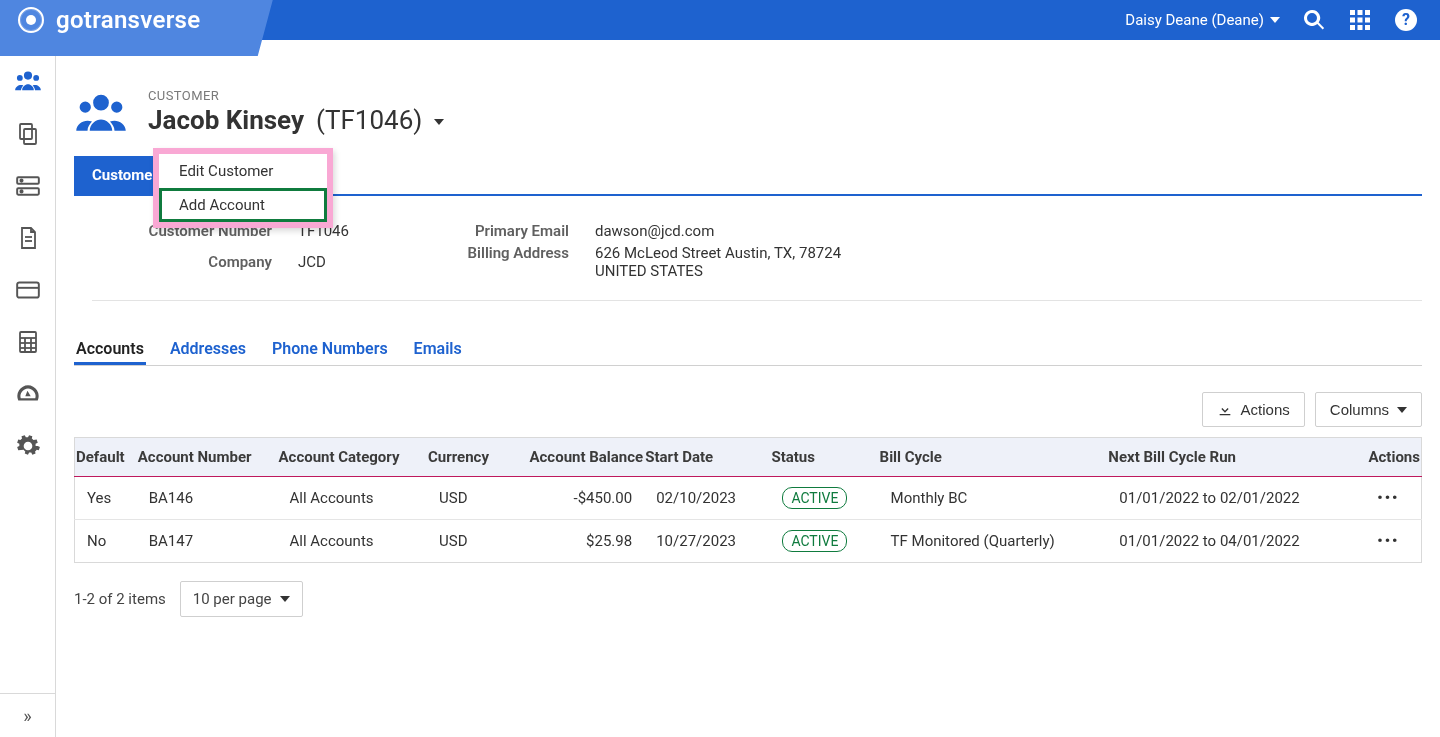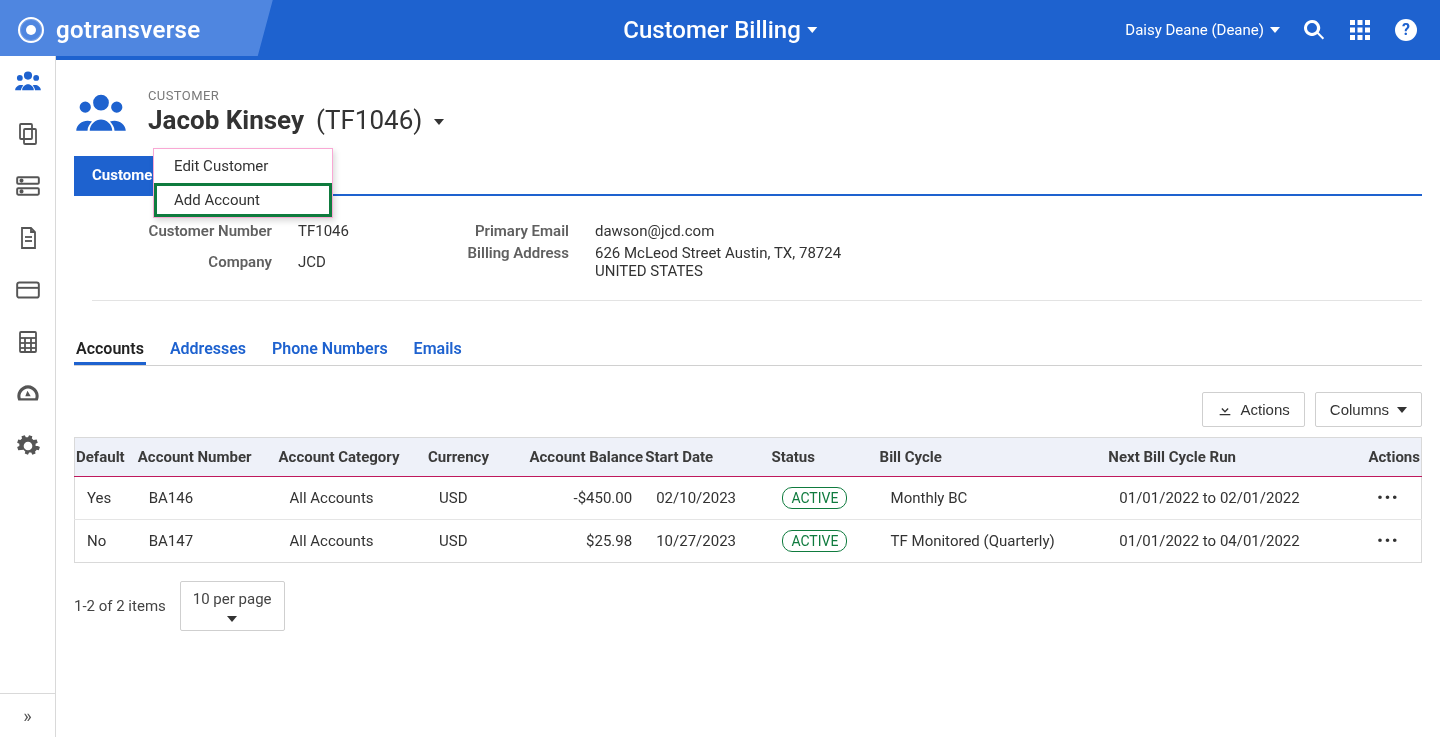--- a/index.html
+++ b/index.html
@@ -1,21 +1,21 @@
 <!DOCTYPE html>
 <html><head>
 <meta charset="utf-8">
 <style>
   * { box-sizing: border-box; margin: 0; padding: 0; }
   html, body { height: 100%; font-family: "Segoe UI", Roboto, "Helvetica Neue", Arial, sans-serif; background: #fff; color: #333; }
   body { width: 1440px; height: 737px; overflow: hidden; position: relative; }
 
   
   .top-header {
-    position: relative; height: 60px; width: 100%;
+    position: relative; height: 40px; width: 100%;
     background: #1e62cf; color: #fff; display: flex; align-items: center;
   }
   .brand-accent { position: absolute; left: 0; top: 0; width: 480px; height: 56px; background: linear-gradient(105deg, #4f86e0 0%, #4f86e0 55%, transparent 55.2%); z-index: 0; }
   .brand { position: relative; z-index: 1; display: flex; align-items: center; height: 56px; padding-left: 18px; gap: 12px; }
   .brand-logo { width: 26px; height: 26px; border: 2.5px solid #fff; border-radius: 50%; display: flex; align-items: center; justify-content: center; box-shadow: 0 0 0 1px rgba(255,255,255,0.2) inset; }
   .brand-logo::after { content: ""; width: 10px; height: 10px; border-radius: 50%; background: #fff; }
   .brand-name { font-size: 24px; font-weight: 600; letter-spacing: 0.3px; }
   .top-title { position: absolute; left: 50%; transform: translateX(-50%); font-size: 24px; font-weight: 500; display: flex; align-items: center; gap: 6px; }
   .caret-down { display:inline-block; width:0; height:0; border-left:5px solid transparent; border-right:5px solid transparent; border-top:6px solid #fff; vertical-align: middle; }
   .caret-down.dark { border-top-color:#333; }
@@ -40,21 +40,21 @@
   .customer-name { font-weight: 700; }
   .customer-id { font-weight: 400; }
   .customer-caret { cursor:pointer; }
 
   
   .primary-tabs { margin-top: 14px; border-bottom: 2px solid #1e62cf; display:flex; }
   .primary-tab { background:#1e62cf; color:#fff; padding:10px 18px; font-weight:700; font-size:15px; }
 
   
   .dropdown {
-    position:absolute; top: 148px; left:153px; width:180px; background:#fff; border:1px solid #f9a8d4;
+    position:absolute; top: 148px; left:153px; width:180px; background:#fff; border:6px solid #f9a8d4;
     box-shadow: 2px 3px 6px rgba(0,0,0,0.15); z-index: 50;
   }
   .dropdown-item { padding:8px 20px; font-size:15px; color:#333; cursor:pointer; }
   .dropdown-item.highlight { outline: 3px solid #0f7b3e; outline-offset:-3px; }
 
   
   section.customer-info { padding-top: 26px; padding-left:18px; }
   section.customer-info h2 { font-size:19px; font-weight:700; margin-bottom:14px; }
   .info-grid { display:flex; gap:60px; }
   .info-col { display:grid; grid-template-columns: 180px 1fr; row-gap: 4px; column-gap: 26px; }
@@ -78,36 +78,32 @@
   table.accounts thead th { background:#eef1f9; font-weight:700; color:#3b3b3b; text-align:left; padding:10px 1px; border-bottom:1px solid #be185d; }
   table.accounts thead th.right, table.accounts td.right { text-align:right; }
   table.accounts tbody td { padding:10px 12px; border-bottom:1px solid #e5e5e5; color:#333; }
   table.accounts tbody tr:last-child td { border-bottom:0; }
   .status-badge { display:inline-block; border:1px solid #0f7b3e; color:#0f7b3e; padding:2px 8px; font-size:14px; border-radius:10px; }
   .actions-cell { text-align:center; }
   .ellipsis { letter-spacing:2px; font-weight:700; cursor:pointer; }
 
   
   .pagination-row { display:flex; align-items:center; gap:14px; margin-top:18px; font-size:15px; color:#444; }
-  .page-size { border:1px solid #cfcfcf; padding:8px 12px; display:flex; align-items:center; gap:8px; cursor:pointer; border-radius:2px;flex-direction:column; }
+  .page-size { border:1px solid #cfcfcf; padding:8px 12px; display:flex; align-items:center; gap:8px; cursor:pointer; border-radius:2px; }
 
   svg { display:block; }
 </style>
 </head>
 <body>
 
 <header class="top-header">
   <div class="brand-accent"></div>
   <div class="brand">
     <span class="brand-logo"></span>
     <span class="brand-name">gotransverse</span>
-  </div>
-  <div class="top-title">
-    <span>Customer Billing</span>
-    <span class="caret-down"></span>
   </div>
   <div class="top-right">
     <div class="user-menu">
       <span>Daisy Deane (Deane)</span>
       <span class="caret-down"></span>
     </div>
     <svg class="top-icon" viewBox="0 0 24 24">
         <path d="M10 2a8 8 0 105.3 14l5.4 5.4 1.4-1.4-5.4-5.4A8 8 0 0010 2zm0 3a5 5 0 110 10 5 5 0 010-10z"></path>
       </svg>
     <svg class="top-icon" viewBox="0 0 24 24">

